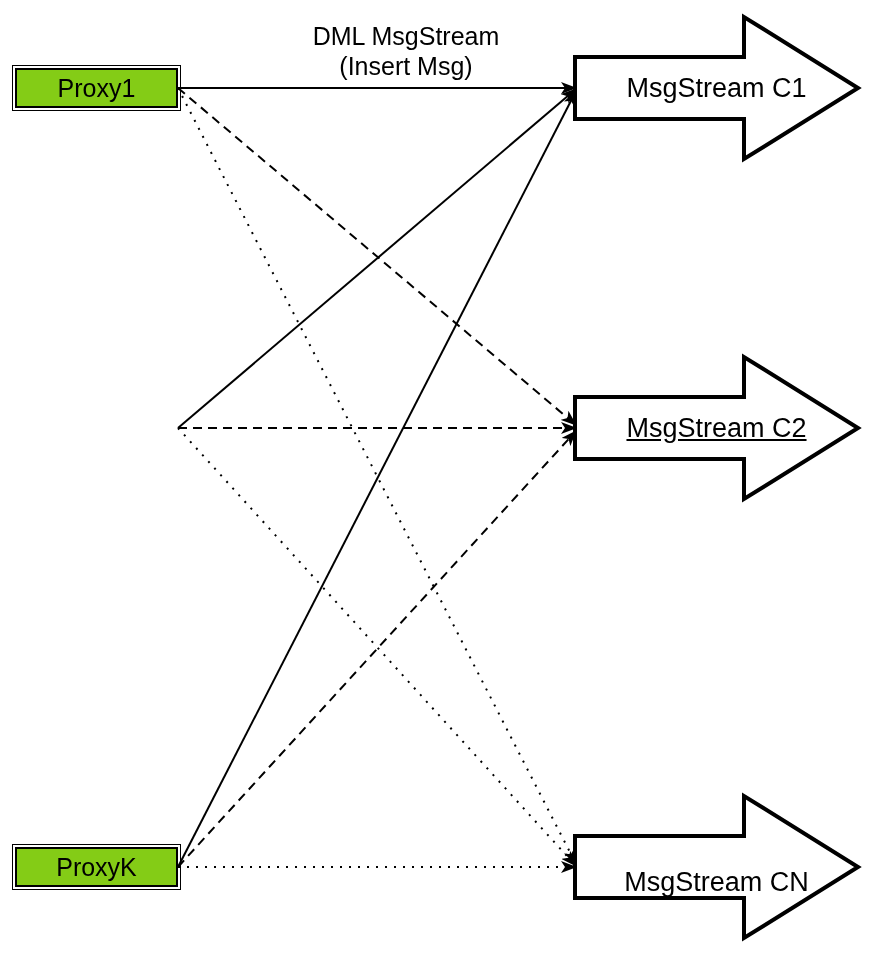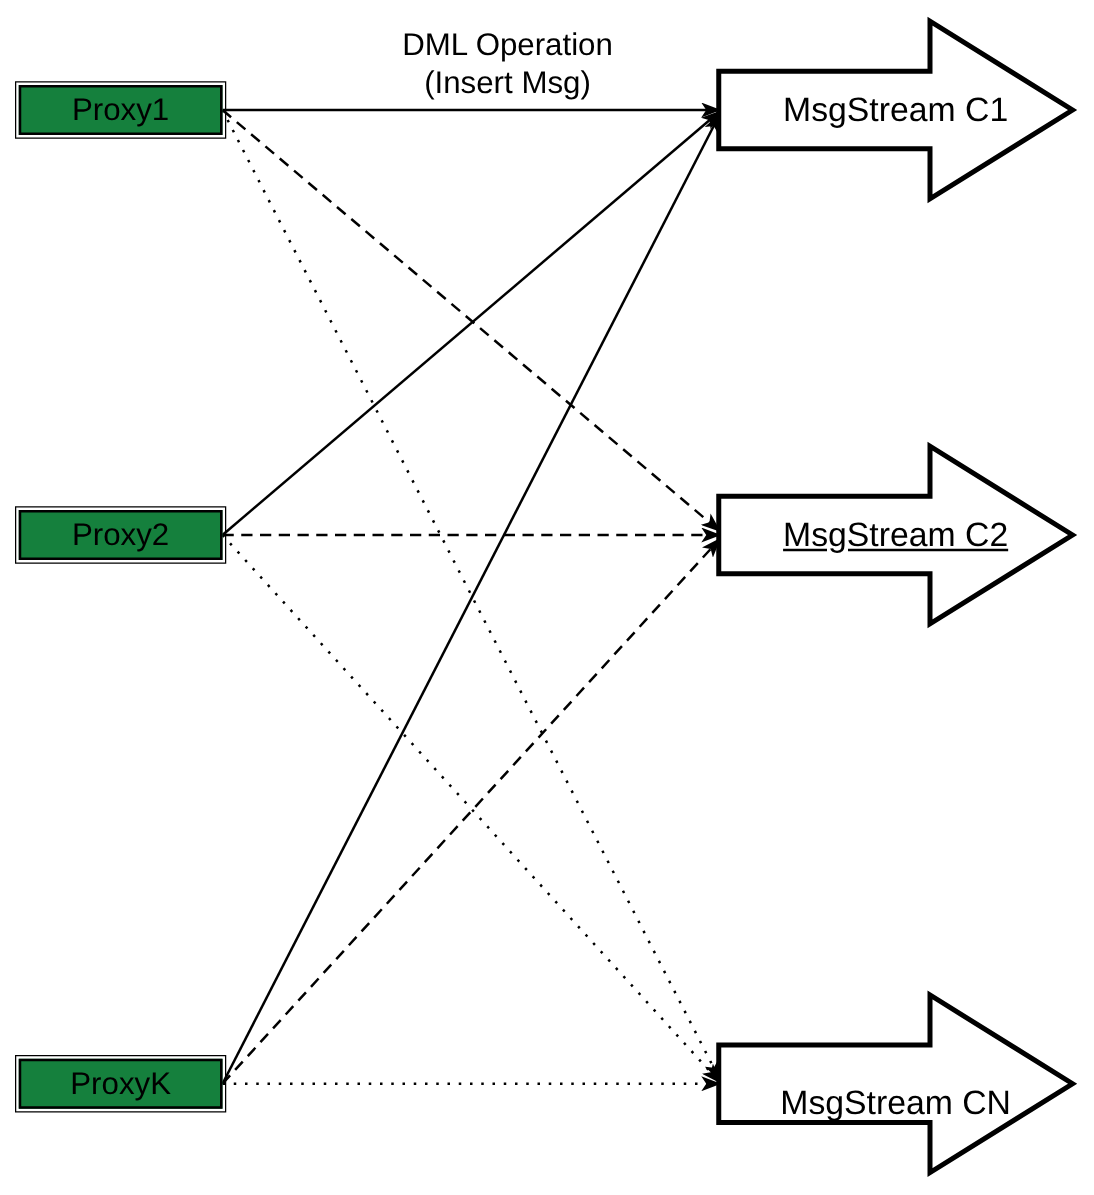--- a/index.html
+++ b/index.html
@@ -32,21 +32,21 @@
     stroke: #000000;
     stroke-width: 4;
     stroke-linejoin: miter;
   }
   .proxy-box {
     position: absolute;
     left: 15px;
     width: 163px;
     height: 40px;
     box-sizing: border-box;
-    background: #15803d;
+    background: #84cc16;
     border: 2px solid #000000;
     outline: 1px solid #000000;
     outline-offset: 2px;
     display: flex;
     align-items: center;
     justify-content: center;
     font-size: 25px;
     color: #000000;
   }
   .proxy-box.p1 { top: 68px; }
@@ -101,29 +101,26 @@
     <line class="edge dashed" x1="178" y1="88" x2="576" y2="425" marker-end="url(#arrowhead)"></line>
     <line class="edge dashed" x1="178" y1="428" x2="576" y2="428" marker-end="url(#arrowhead)"></line>
     <line class="edge dashed" x1="178" y1="867" x2="576" y2="431" marker-end="url(#arrowhead)"></line>
 
     <line class="edge dotted" x1="178" y1="88" x2="576" y2="864" marker-end="url(#arrowhead)"></line>
     <line class="edge dotted" x1="178" y1="428" x2="576" y2="866" marker-end="url(#arrowhead)"></line>
     <line class="edge dotted" x1="178" y1="867" x2="576" y2="867" marker-end="url(#arrowhead)"></line>
   </svg>
 
   <div class="diagram-title">
-    <div>DML Operation</div>
+    <div>DML MsgStream</div>
     <div>(Insert Msg)</div>
   </div>
 
   <div class="proxy-box p1">
     <span>Proxy1</span>
-  </div>
-  <div class="proxy-box p2">
-    <span>Proxy2</span>
   </div>
   <div class="proxy-box pk">
     <span>ProxyK</span>
   </div>
 
   <div class="stream-label c1">MsgStream C1</div>
   <div class="stream-label c2">MsgStream C2</div>
   <div class="stream-label cn">MsgStream CN</div>
 
 </div>

